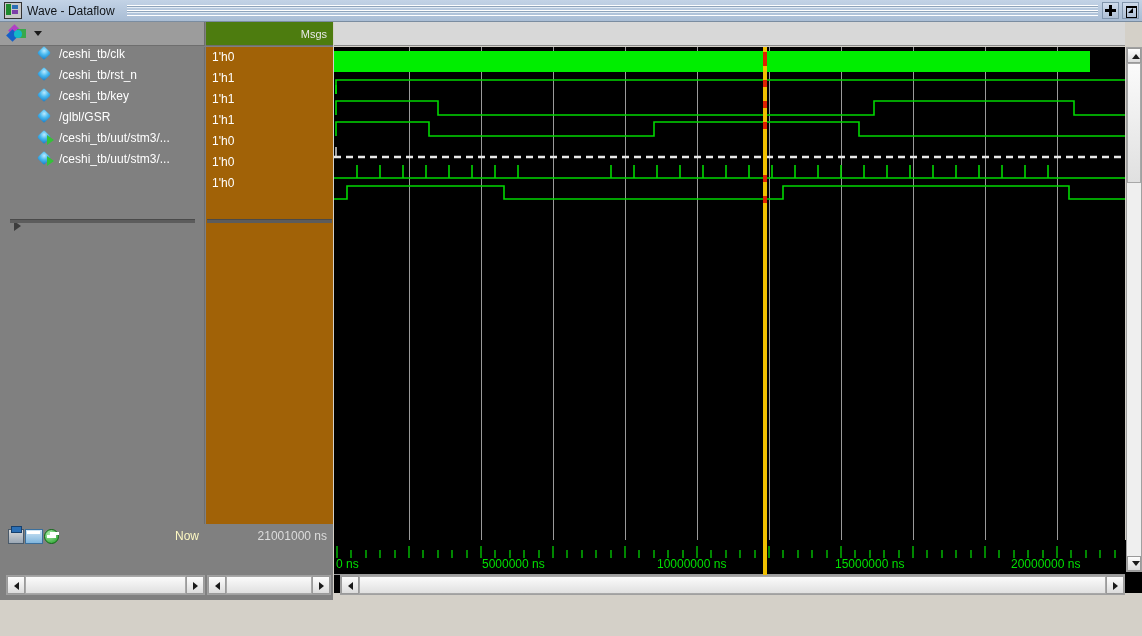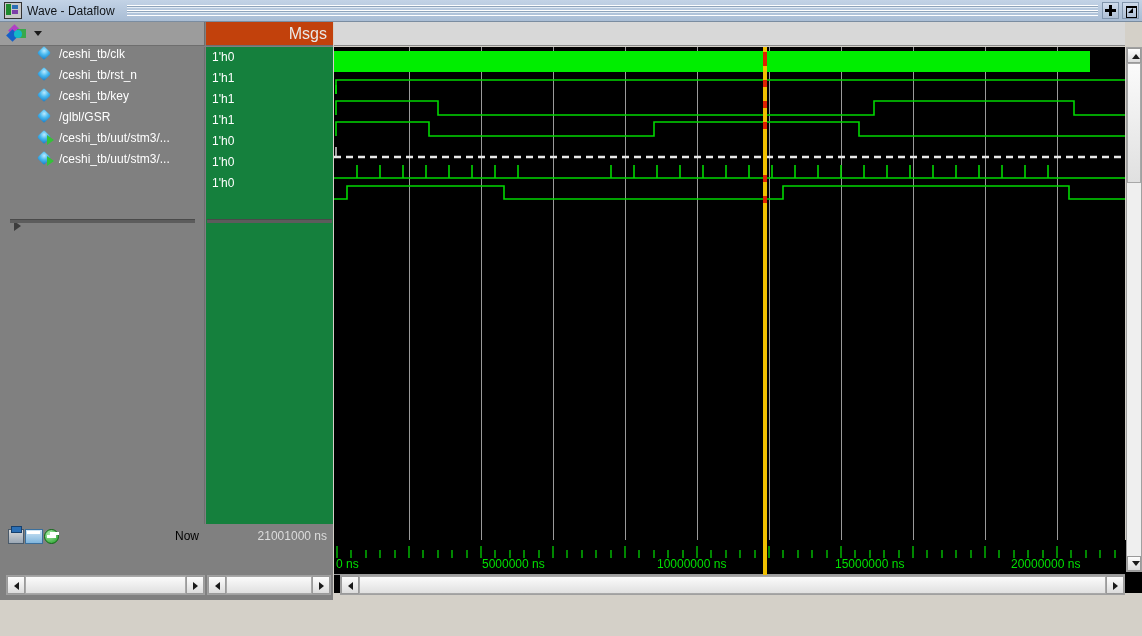--- a/index.html
+++ b/index.html
@@ -162,42 +162,42 @@
     width: 0; height: 0;
     margin-left: 4px;
     border-left: 4px solid transparent;
     border-right: 4px solid transparent;
     border-top: 5px solid #1a1a1a;
   }
   #msgs-header {
     position: absolute;
     left: 206px; top: 0;
     width: 127px; height: 24px;
-    background: #c2410c;
+    background: #4d7c0f;
     border-bottom: 1px solid #6e6e6e;
     box-sizing: border-box;
     color: #e8e8e8;
-    font-size: 16px;
+    font-size: 11px;
     text-align: right;
     padding-right: 6px;
     line-height: 24px;
   }
   #names-col {
     position: absolute;
     left: 0; top: 25px;
     width: 205px; height: 498px;
     background: #808080;
     border-right: 1px solid #6e6e6e;
     box-sizing: border-box;
   }
   #values-col {
     position: absolute;
     left: 206px; top: 25px;
     width: 127px; height: 498px;
-    background: #15803d;
+    background: #a16207;
     box-sizing: border-box;
   }
   .sig-row {
     height: 21px;
     display: flex;
     align-items: flex-start;
     color: #ffffff;
     font-size: 12px;
     white-space: nowrap;
   }
@@ -277,21 +277,21 @@
   .ico-minus::after { content:""; position:absolute; left:2px; top:5px; width:9px; height:3px; background:#fff; }
 
   .info-label {
     flex: 1 1 auto;
     text-align: right;
     padding-right: 7px;
     font-size: 12px;
     color: #1a1a1a;
     white-space: nowrap;
   }
-  .info-label.now { color: #000000; }
+  .info-label.now { color: #fef9c3; }
   .info-value {
     width: 127px;
     flex: 0 0 auto;
     text-align: right;
     padding-right: 6px;
     font-size: 12px;
     color: #dcdcdc;
     box-sizing: border-box;
     white-space: nowrap;
   }

